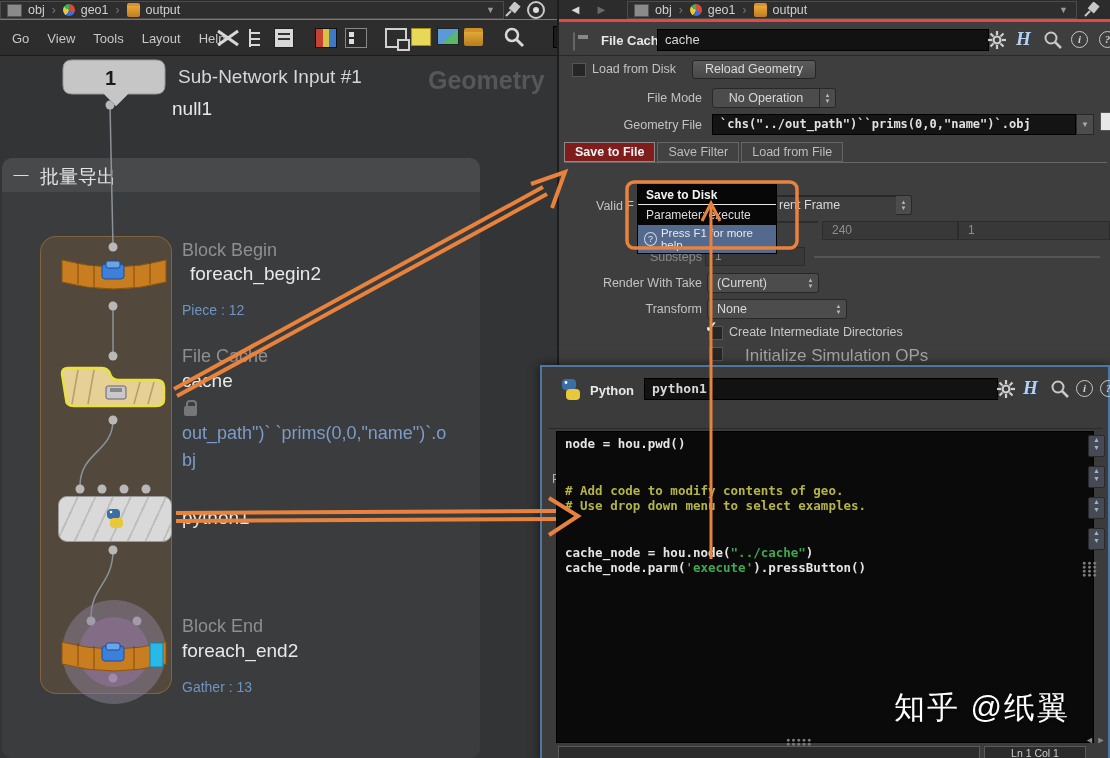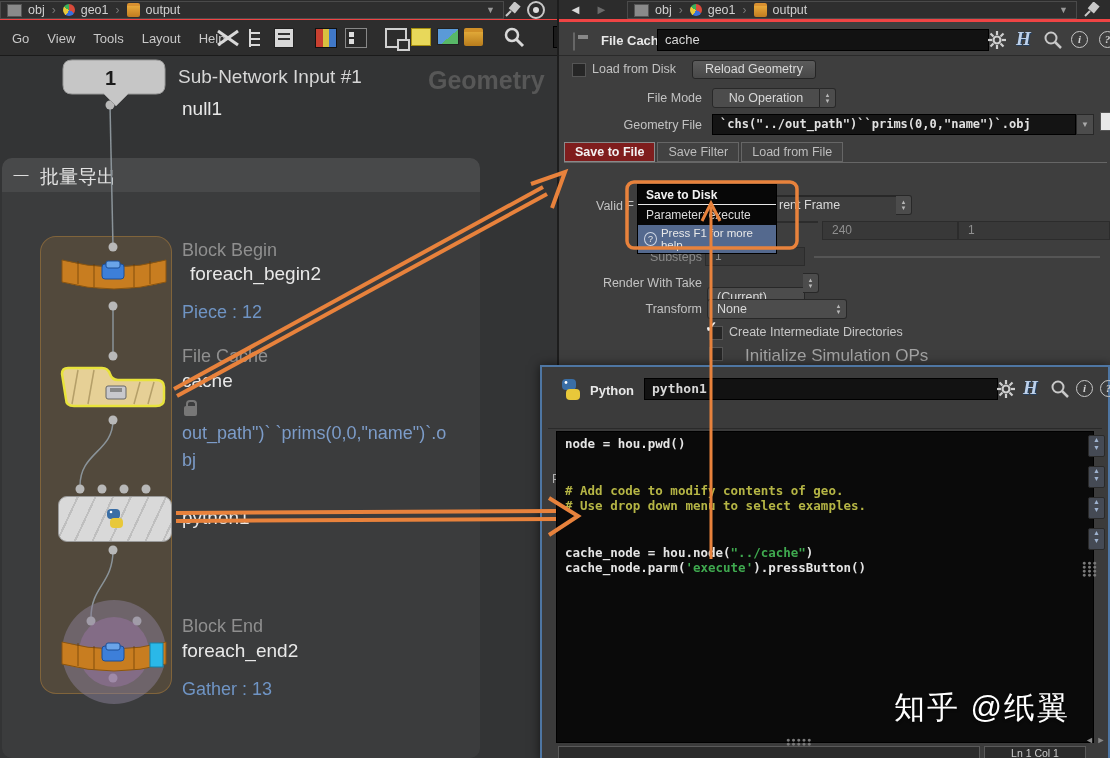--- a/index.html
+++ b/index.html
@@ -25,21 +25,21 @@
   
   .netcanvas{background:#333435;}
   .nwm{font-size:25px;font-weight:bold;color:#575757;}
   .netbox{background:rgba(255,255,255,0.045);border-radius:10px;}
   .netbox-head{background:rgba(255,255,255,0.07);border-radius:10px 10px 0 0;height:34px;}
   .minusbox{width:18px;height:18px;color:#ddd;font-size:15px;line-height:16px;text-align:center;}
   .nb-title{font-size:19px;color:#e2e2e2;}
   .group-tint{background:rgba(205,140,55,0.16);border:1px solid rgba(215,150,60,0.35);border-radius:16px;}
   .ntype{font-size:18px;color:#8f8f8f;}
   .nname{font-size:19px;color:#e8e8e8;}
-  .nmeta{font-size:18px;color:#6f94c4;}
+  .nmeta{font-size:14px;color:#6f94c4;}
   .ncomment{font-size:18px;color:#7c9cc9;line-height:26px;}
   .badge1{font-size:20px;color:#1a1a1a;font-weight:bold;}
   
   .parampane{background:#3e3e3e;border-left:2px solid #1d1d1d;}
   .nodehdr{background:#3e3e3e;border-bottom:1px solid #2a2a2a;}
   .ntypelbl{font-weight:bold;font-size:13px;color:#e8e8e8;}
   .namefield{background:#121212;border:1px solid #000;color:#d8d8d8;font-size:13px;line-height:20px;padding:0 7px;}
   .plabel{font-size:12.5px;color:#c2c2c2;text-align:right;}
   .plabel.dim{color:#8a8a8a;}
   .hbtn{display:inline-block;background:linear-gradient(#5b5b5b,#484848);border:1px solid #252525;border-radius:3px;
@@ -199,21 +199,21 @@
         <circle cx="113" cy="622" r="4.5"></circle>
       </g>
     </svg>
 
     
     <svg class="abs" style="left:62px;top:2px;" width="108" height="50">
       <path d="M10,2 h84 q9,0 9,9 v16 q0,9 -9,9 h-28 l-12,12 l-12,-12 h-32 q-9,0 -9,-9 v-16 q0,-9 9,-9 z" fill="#c6c6c6" stroke="#9a9a9a"></path>
     </svg>
     <span class="abs badge1" style="left:105px;top:11px;">1</span>
     <span class="abs ntype" style="left:178px;top:10px;font-size:19px;color:#d6d6d6;">Sub-Network Input #1</span>
-    <span class="abs nname" style="left:182px;top:42px;">null1</span>
+    <span class="abs nname" style="left:172px;top:42px;">null1</span>
 
     
     <svg class="abs" style="left:56px;top:192px;" width="116" height="52">
       <path d="M6,12 Q58,26 110,12 L110,34 Q58,48 6,34 Z" fill="#c87d20" stroke="#8a5510"></path>
       <g stroke="rgba(100,55,0,0.45)" stroke-width="1.5">
           <line x1="22" y1="13" x2="22" y2="36"></line>
           <line x1="38" y1="16" x2="38" y2="39"></line>
           <line x1="78" y1="16" x2="78" y2="39"></line>
           <line x1="94" y1="13" x2="94" y2="36"></line>
         </g>
@@ -347,21 +347,21 @@
 
     <span class="abs dimfield" style="left:91px;top:221px;width:148px;"></span>
     <span class="abs dimfield" style="left:263px;top:221px;width:116px;">240</span>
     <span class="abs dimfield" style="left:399px;top:221px;width:132px;">1</span>
 
     <span class="abs plabel dim" style="left:3px;top:250px;width:140px;">Substeps</span>
     <span class="abs dimfield" style="left:146px;top:247px;width:80px;">1</span>
     <span class="abs sliderline" style="left:255px;top:256px;width:286px;"></span>
 
     <span class="abs plabel" style="left:3px;top:276px;width:140px;">Render With Take</span>
-    <span class="abs dropdown" style="left:148px;top:287px;width:78px;">(Current)</span>
+    <span class="abs dropdown" style="left:148px;top:273px;width:78px;">(Current)</span>
     <span class="abs spinner" style="left:244px;top:273px;width:15px;height:15px;">▲<br>▼</span>
 
     <span class="abs plabel" style="left:3px;top:302px;width:140px;">Transform</span>
     <span class="abs dropdown" style="left:148px;top:299px;width:106px;">None</span>
     <span class="abs spinner" style="left:272px;top:299px;width:15px;height:15px;">▲<br>▼</span>
 
     <span class="abs cbox" style="left:150px;top:326px;"></span>
     <span class="abs checkmark" style="left:146px;top:318px;">✓</span>
     <span class="abs" style="left:170px;top:325px;font-size:12.5px;color:#c8c8c8;">Create Intermediate Directories</span>
 

